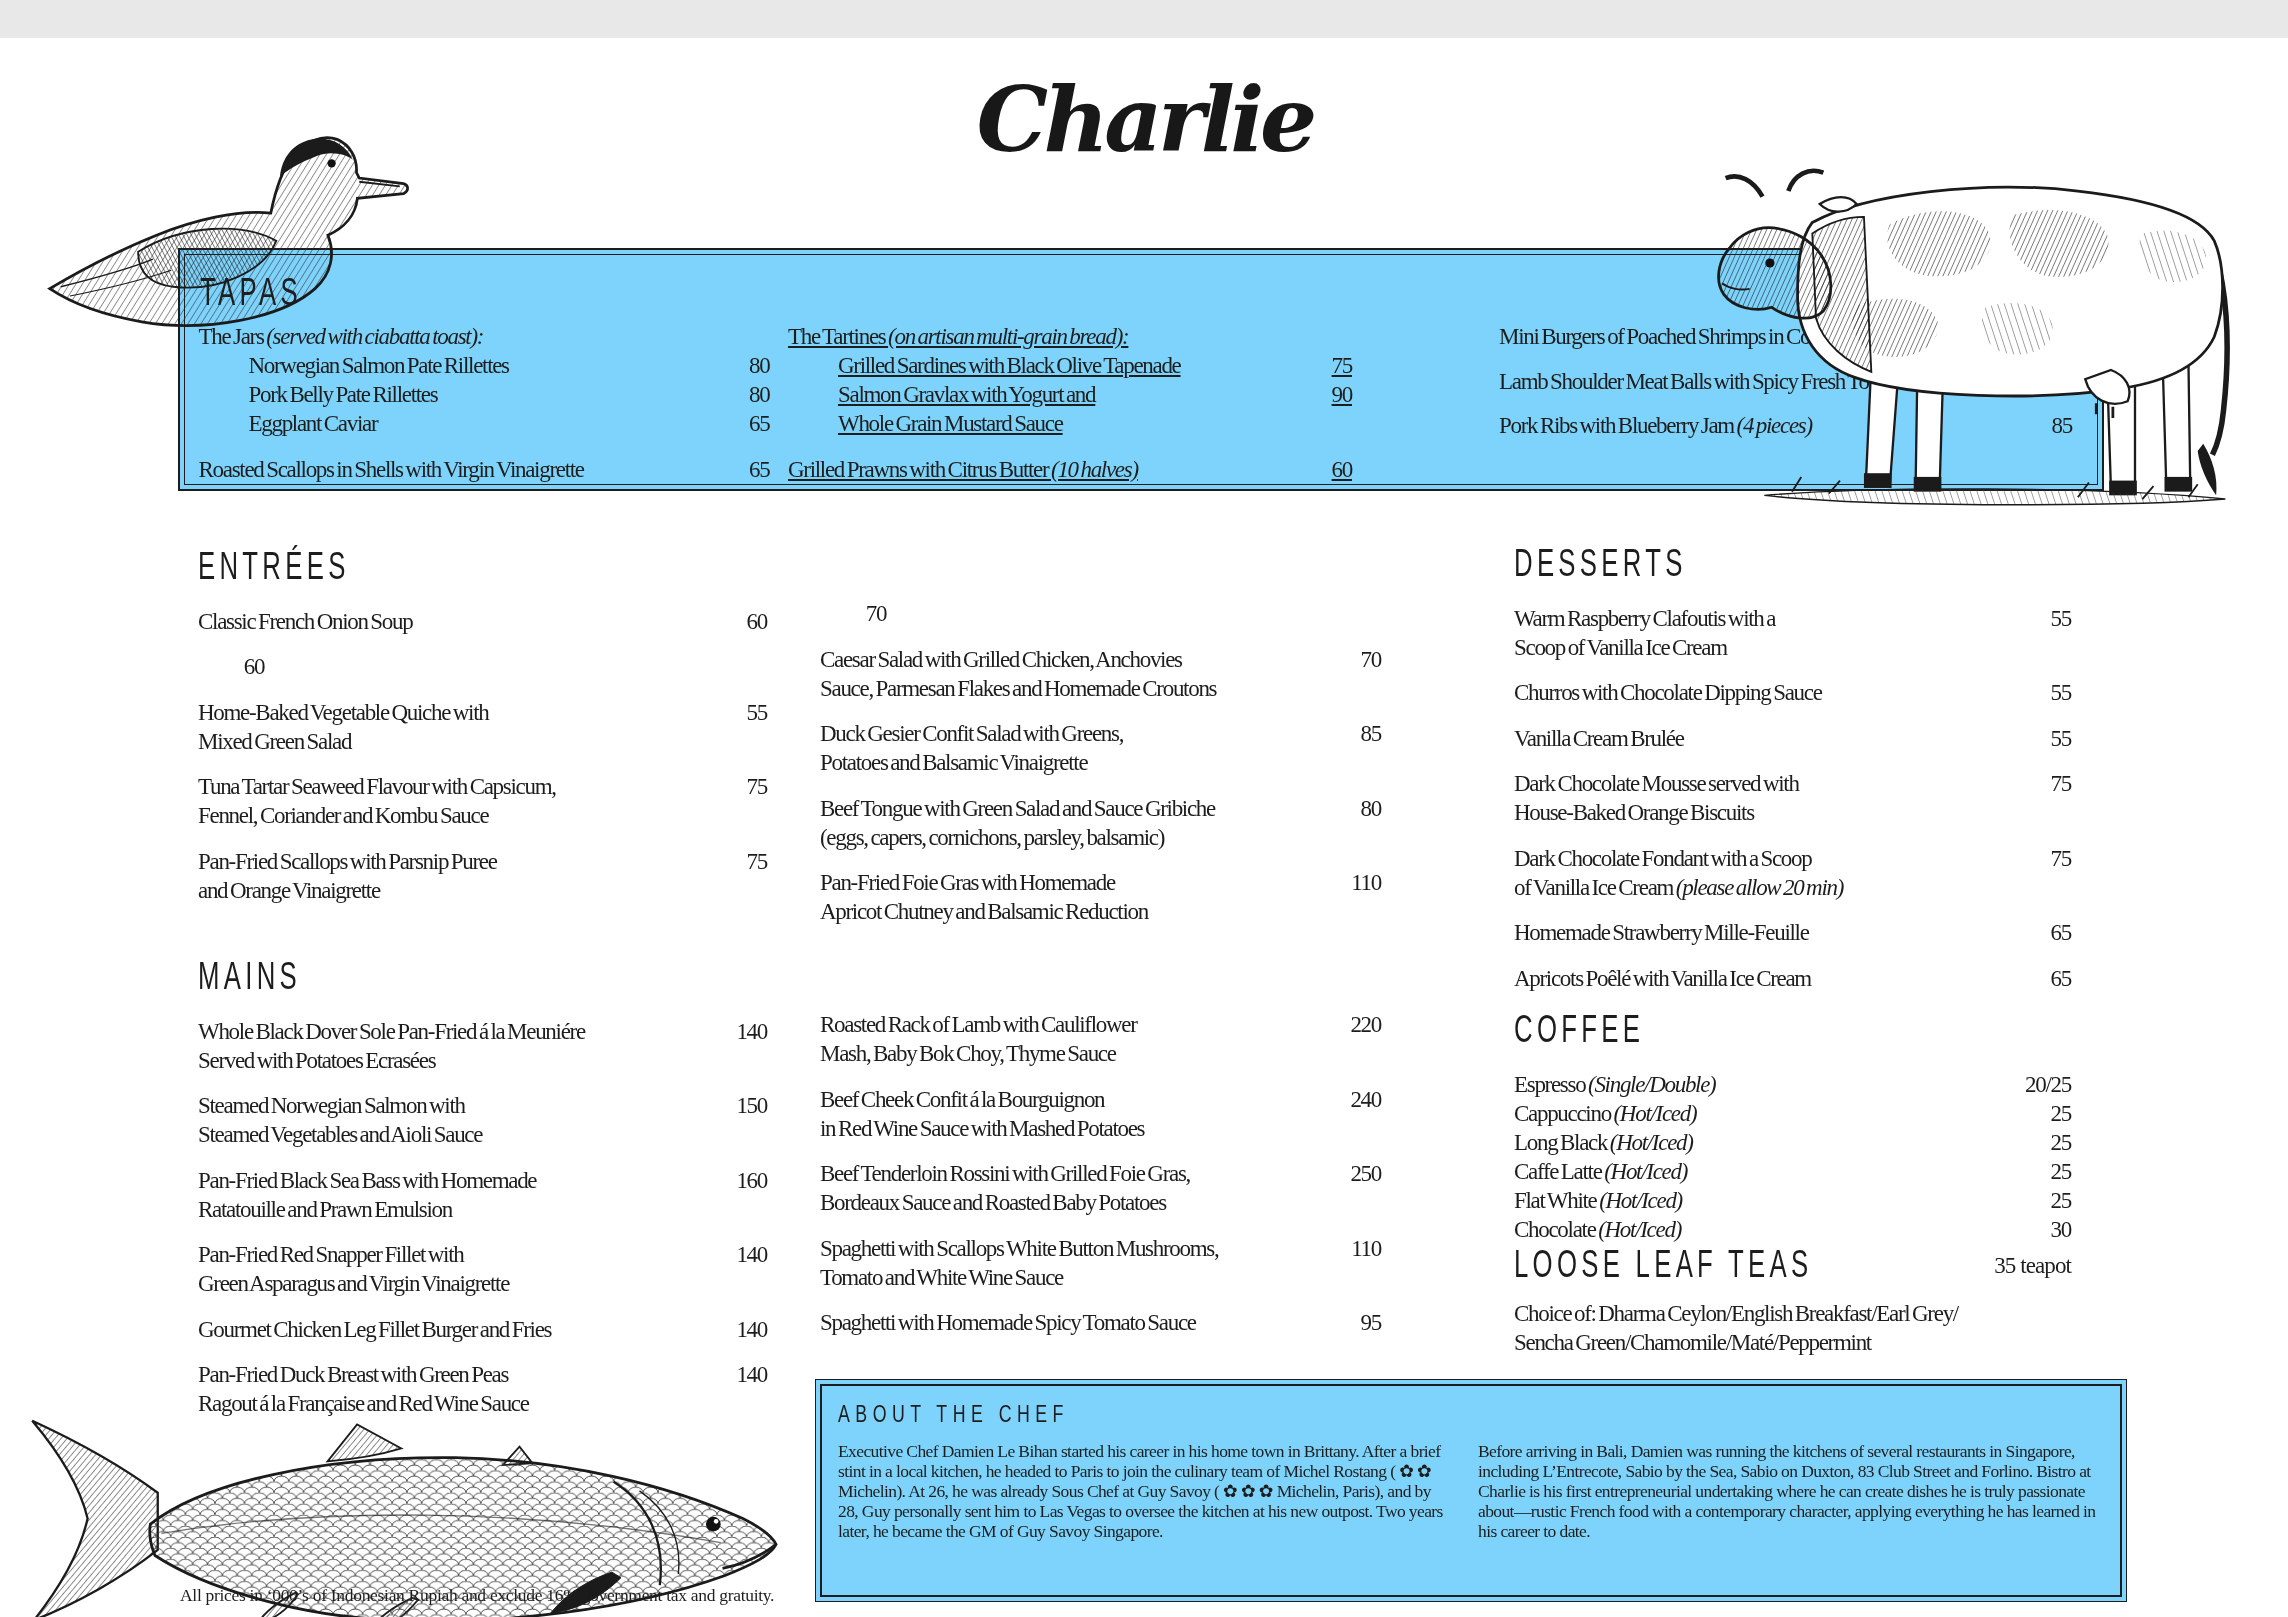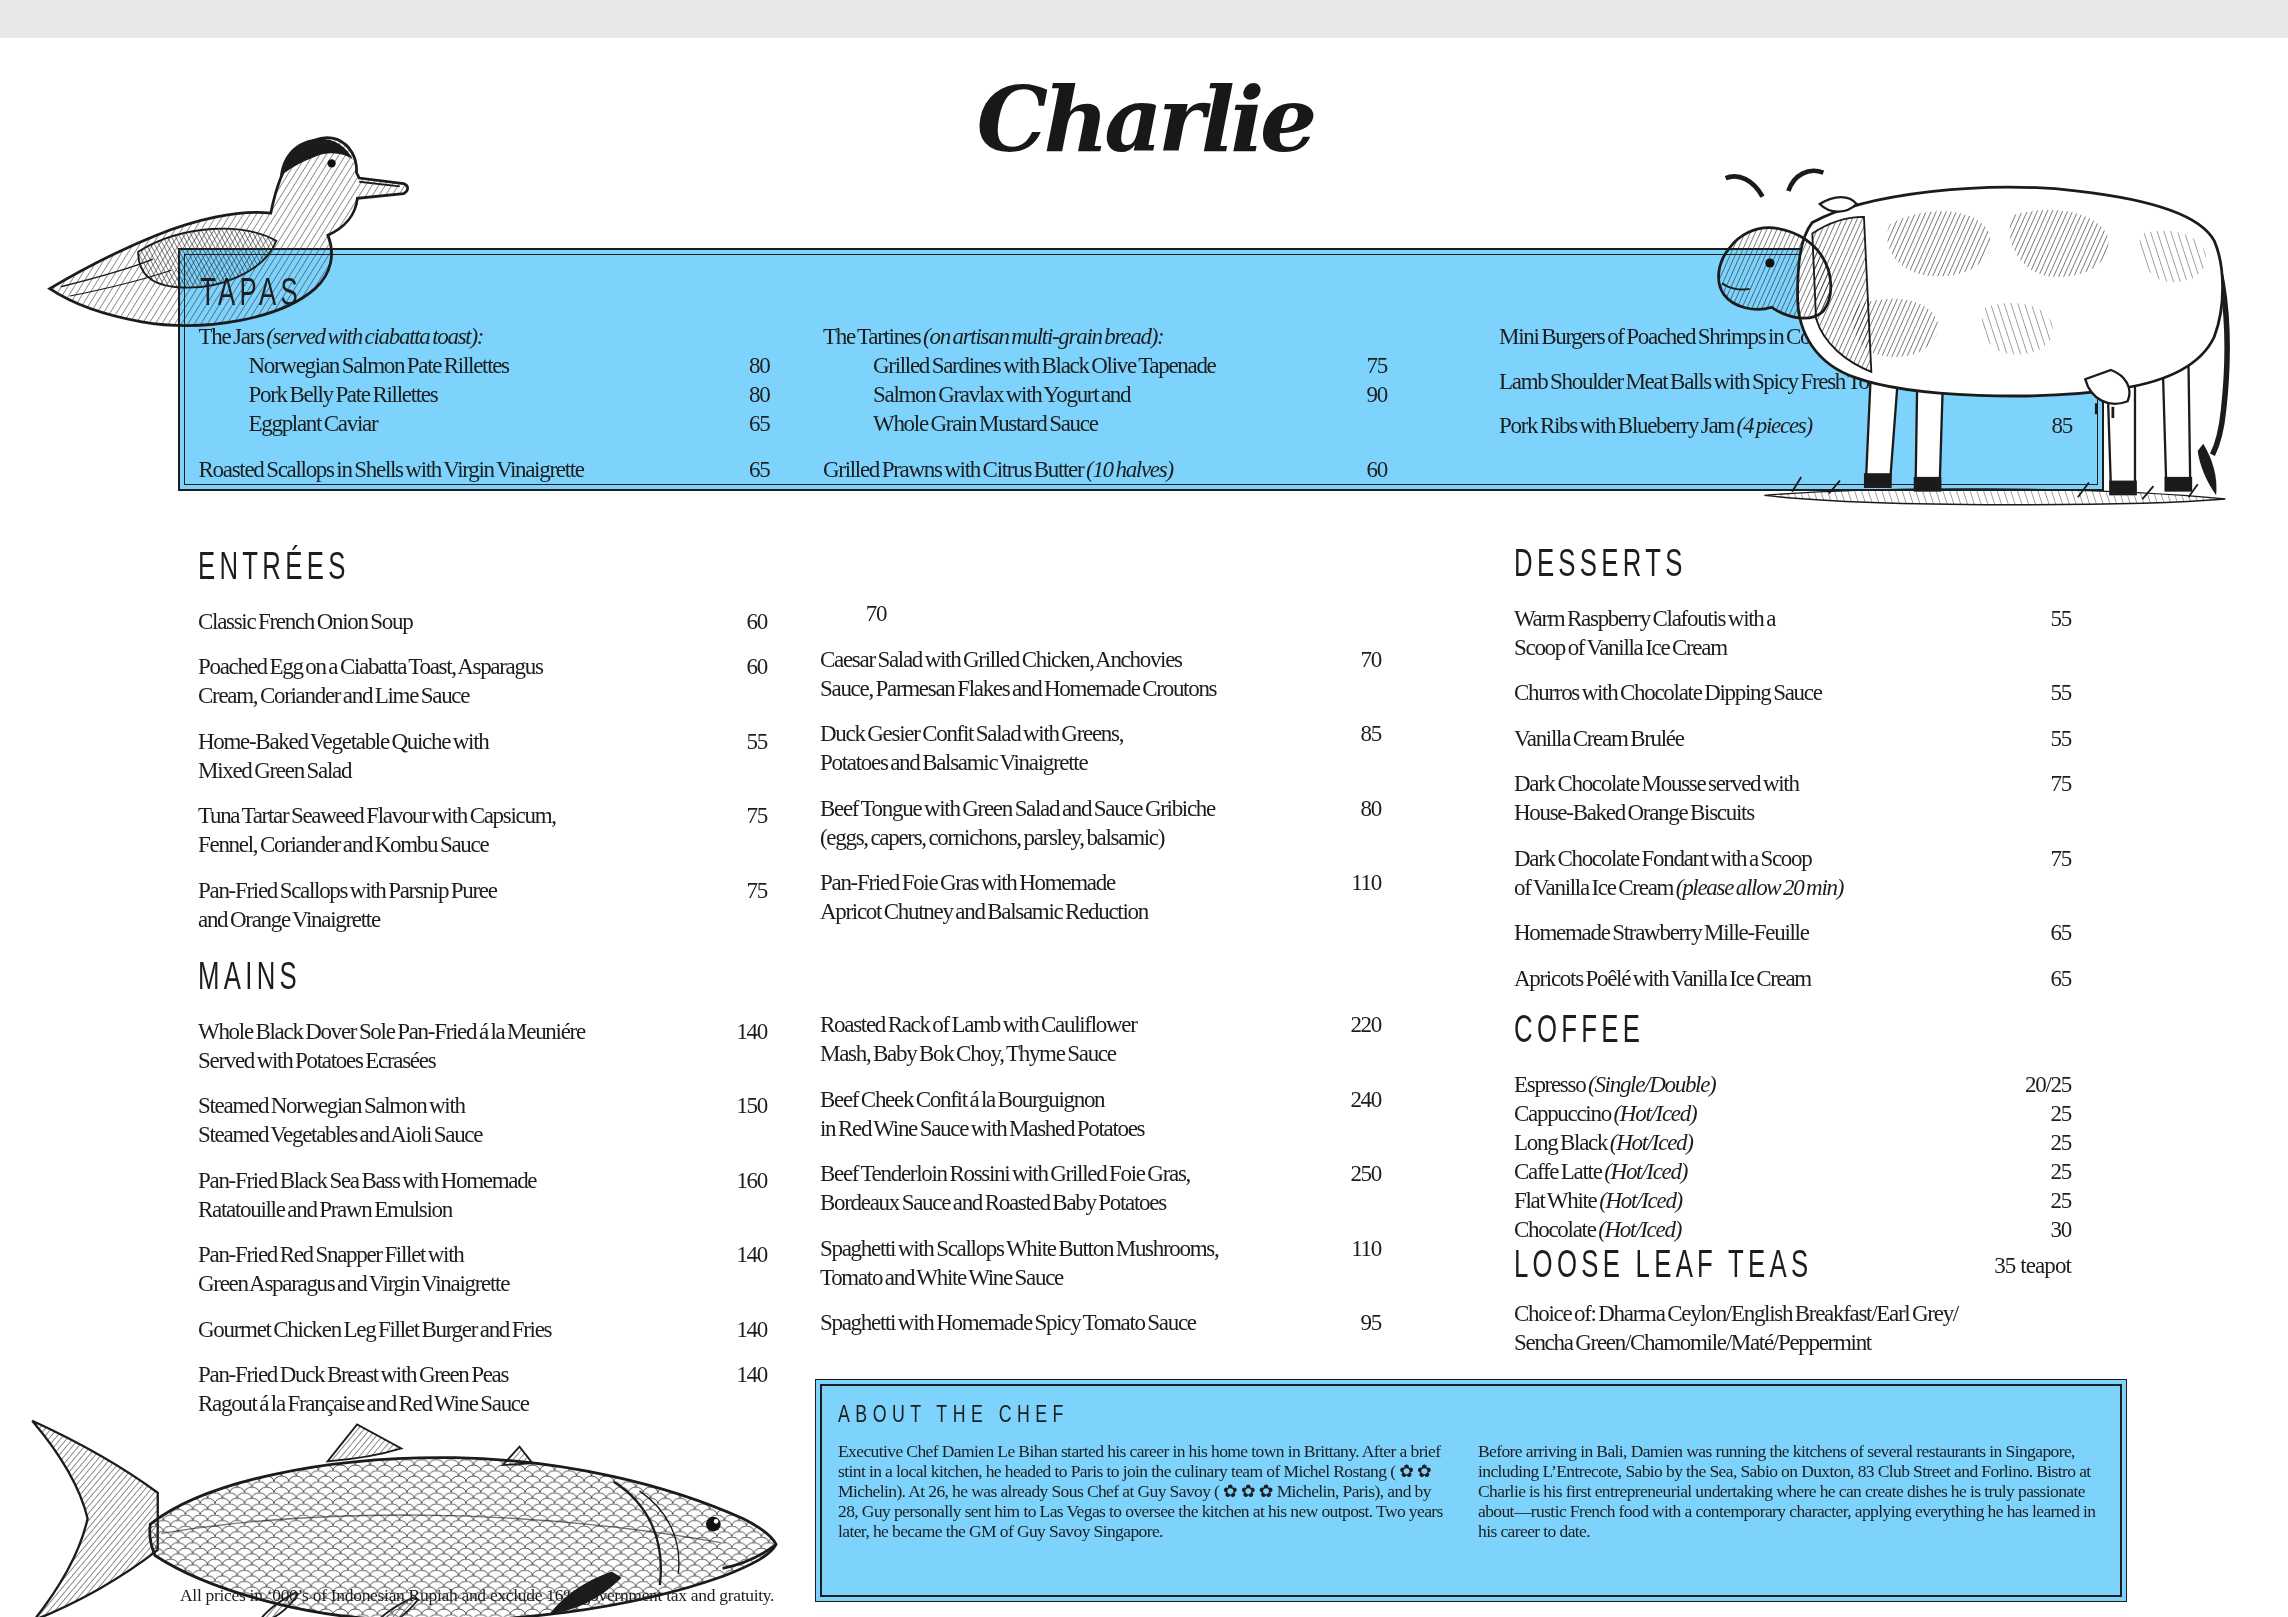--- a/index.html
+++ b/index.html
@@ -78,21 +78,21 @@
           </div>
           <div class="prc">65</div>
         </div>
         <div class="item gap">
           <div class="itx">
             <div class="ln"><span>Roasted Scallops in Shells with Virgin Vinaigrette</span></div>
           </div>
           <div class="prc">65</div>
         </div>
       </div>
-    <div class="abs tapas-col" style="left:643px;top:72px;width:564px;">
+    <div class="abs tapas-col" style="left:608px;top:72px;width:564px;text-decoration:underline;">
         <div class="item">
           <div class="itx">
             <div class="ln"><span>The Tartines </span><span class="it">(on artisan multi-grain bread):</span></div>
           </div>
         </div>
         <div class="item indent">
           <div class="itx">
             <div class="ln"><span>Grilled Sardines with Black Olive Tapenade</span></div>
           </div>
           <div class="prc">75</div>
@@ -218,24 +218,20 @@
   <div class="abs" style="left:198px;top:506px;width:569px;">
     <div class="h1">ENTRÉES</div>
     <div class="menu-col">
         <div class="item">
           <div class="itx">
             <div class="ln"><span>Classic French Onion Soup</span></div>
           </div>
           <div class="prc">60</div>
         </div>
         <div class="item">
-          <div class="itx">
-            <div class="ln"><span>Poached Egg on a Ciabatta Toast, Asparagus</span></div>
-            <div class="ln"><span>Cream, Coriander and Lime Sauce</span></div>
-          </div>
           <div class="prc">60</div>
         </div>
         <div class="item">
           <div class="itx">
             <div class="ln"><span>Home-Baked Vegetable Quiche with</span></div>
             <div class="ln"><span>Mixed Green Salad</span></div>
           </div>
           <div class="prc">55</div>
         </div>
         <div class="item">

